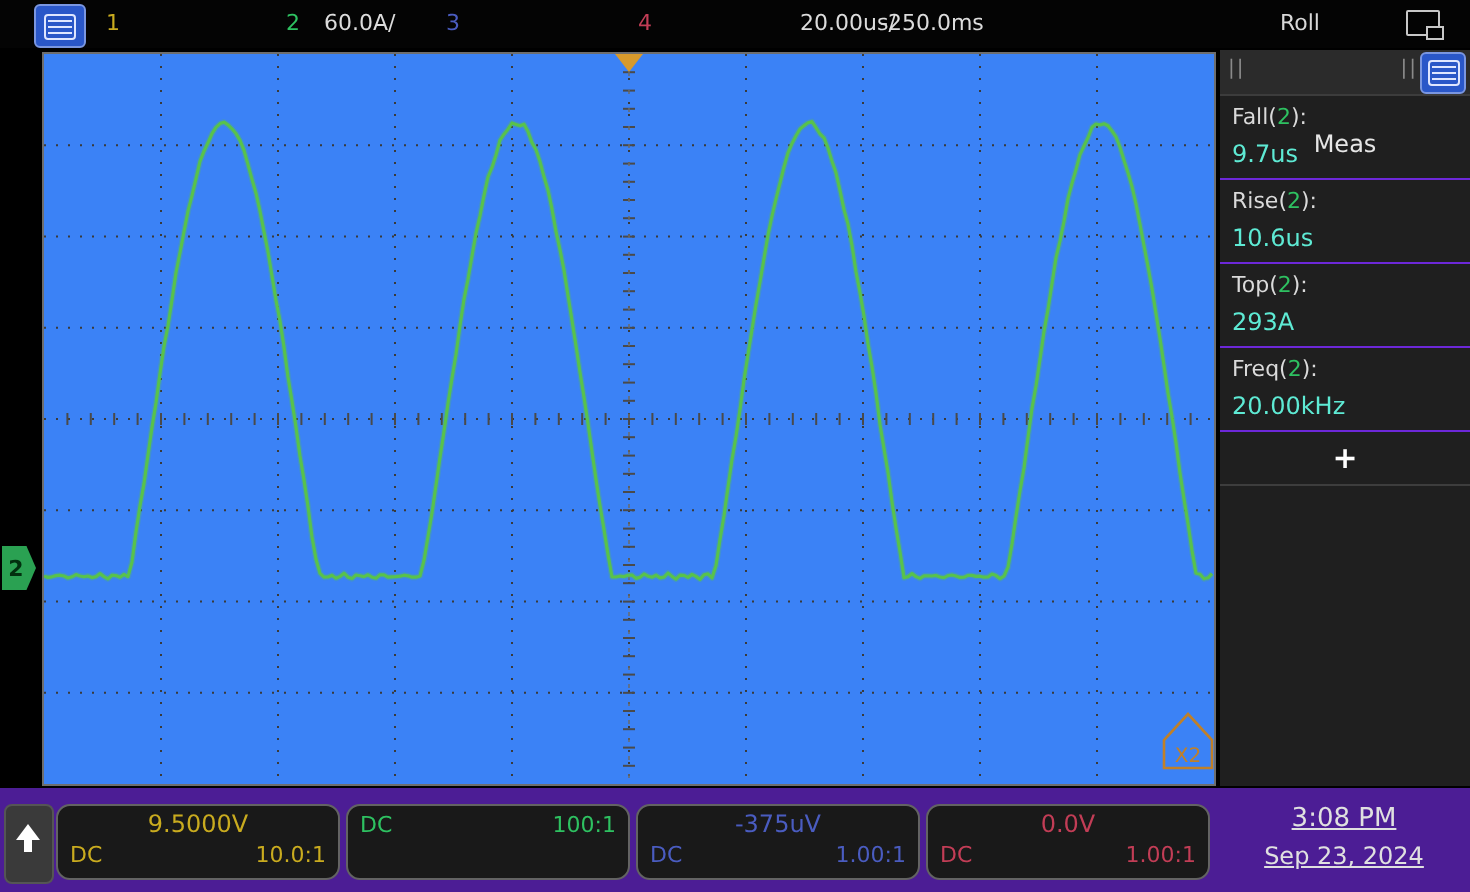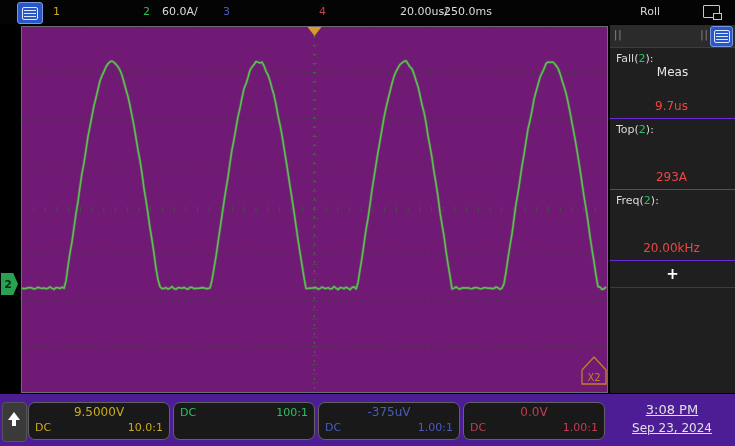--- a/index.html
+++ b/index.html
@@ -16,39 +16,39 @@
   .c-yel{color:#c9ab1f}.c-grn{color:#2ec161}.c-blu{color:#4a5cc0}.c-red{color:#c23d56}
   .t-ch1{left:53px}.t-ch2{left:143px}.t-ch2s{left:162px;color:#dcdcdc}
   .t-ch3{left:223px}.t-ch4{left:319px}
   .t-tb{left:400px;color:#dcdcdc}.t-dly{left:440px;color:#dcdcdc}.t-roll{left:640px;color:#d8d8d8}
   .win-icon{position:absolute;left:703px;top:5px;width:15px;height:11px;border:1px solid #c8c8c8;
             border-radius:1px;cursor:pointer;}
   .win-icon::after{content:"";position:absolute;right:-3px;bottom:-3px;width:7px;height:5px;
             border:1px solid #c8c8c8;background:#040404;}
   
   .grid-wrap{position:absolute;left:21px;top:26px;width:587px;height:367px;
-             border:1px solid #6e6e6e;background:#701a75;box-sizing:border-box;}
+             border:1px solid #6e6e6e;background:#3b82f6;box-sizing:border-box;}
   
   .gnd-marker{position:absolute;left:1px;top:273px;width:17px;height:22px;background:#2aa152;
               color:#02300f;font-size:11px;font-weight:bold;display:flex;align-items:center;
               justify-content:center;padding-right:3px;box-sizing:border-box;cursor:pointer;
               clip-path:polygon(0 0,72% 0,100% 50%,72% 100%,0 100%);}
   
   .meas-panel{position:absolute;left:610px;top:25px;width:125px;height:368px;background:#1f1f1f;}
   .meas-head{position:relative;height:22px;background:#2b2b2b;border-bottom:1px solid #3c3c3c;}
   .grip{position:absolute;top:4px;color:#8a8a8a;font-size:10px;letter-spacing:1px;}
   .grip.l{left:4px}.grip.r{right:26px}
   .meas-title{position:absolute;left:0;right:0;text-align:center;top:4px;font-size:12px;color:#e6e6e6;margin-top:36px;}
   .meas-menu-btn{position:absolute;right:2px;top:1px;width:21px;height:19px;background:#2a57c8;
                  border:1px solid #7a96e0;border-radius:3px;display:flex;align-items:center;
                  justify-content:center;cursor:pointer;}
   .meas-row{padding:3px 6px 2px 6px;border-bottom:1px solid #6d28d9;cursor:pointer;}
   .meas-label{font-size:11px;color:#dadada;line-height:16px;}
   .meas-label .src{color:#2ec161;}
-  .meas-value{font-size:12px;color:#ef4444;text-align:center;line-height:20px;padding-right:2px;margin-top:29px;}
+  .meas-value{font-size:12px;color:#5eead4;text-align:left;line-height:20px;padding-right:2px;}
   .meas-add{height:26px;border-bottom:1px solid #3d3d3d;display:flex;align-items:center;
             justify-content:center;color:#fff;font-size:15px;font-weight:bold;cursor:pointer;}
   
   .bottombar{position:absolute;left:0;top:394px;width:735px;height:52px;background:#4c1d95;}
   .pop-btn{position:absolute;left:2px;top:8px;width:23px;height:38px;background:#3a3a3a;
            border:1px solid #555;border-radius:4px;cursor:pointer;}
   .pop-btn .tri{position:absolute;left:5px;top:9px;width:0;height:0;
            border-left:6px solid transparent;border-right:6px solid transparent;border-bottom:8px solid #fff;}
   .pop-btn .stem{position:absolute;left:9px;top:16px;width:4px;height:7px;background:#fff;}
   .ch-box{position:absolute;top:8px;width:142px;height:38px;background:#191919;border:1px solid #636363;
@@ -217,20 +217,24 @@
             <i></i>
           </div>
       </div>
     </div>
 
     <div class="meas-row">
       <div class="meas-label"><span>Fall(</span><span class="src">2</span><span>):</span></div>
       <div class="meas-value">9.7us</div>
     </div>
     <div class="meas-row">
+      <div class="meas-label"><span>Rise(</span><span class="src">2</span><span>):</span></div>
+      <div class="meas-value">10.6us</div>
+    </div>
+    <div class="meas-row">
       <div class="meas-label"><span>Top(</span><span class="src">2</span><span>):</span></div>
       <div class="meas-value">293A</div>
     </div>
     <div class="meas-row">
       <div class="meas-label"><span>Freq(</span><span class="src">2</span><span>):</span></div>
       <div class="meas-value">20.00kHz</div>
     </div>
     <div class="meas-add">+</div>
   </div>
 

